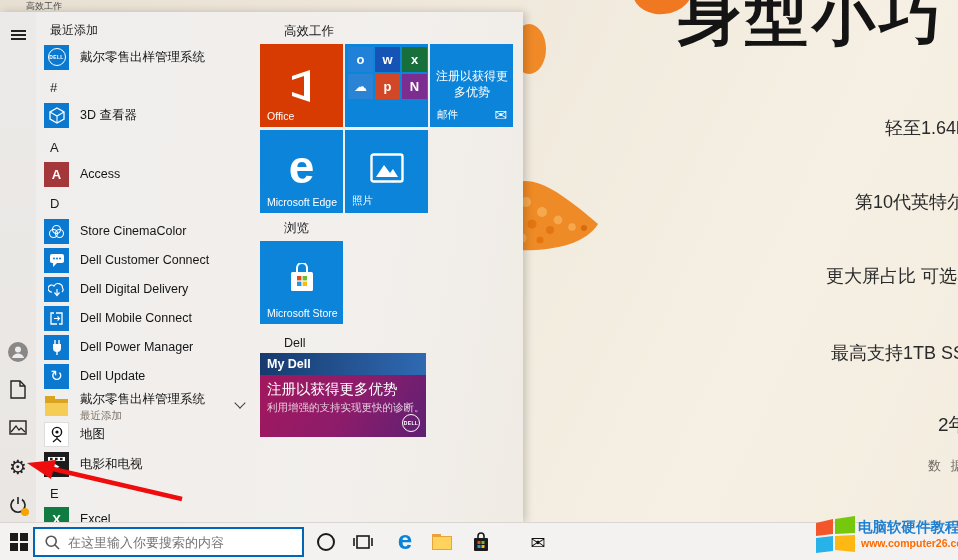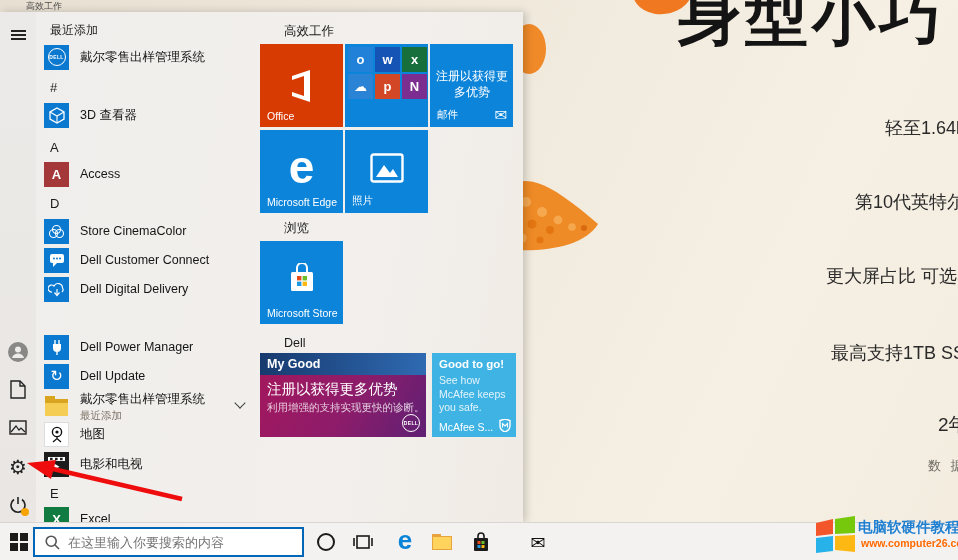--- a/index.html
+++ b/index.html
@@ -229,20 +229,30 @@
     <div class="app-row" style="top:264px">
       <div class="tile-ic blue-sq">
           <svg width="18" height="15">
             <path d="M4,10 A3.5,3.5 0 1 1 6,4 A4.5,4.5 0 0 1 14.5,6 A3,3 0 0 1 14,10" fill="none" stroke="#fff" stroke-width="1.2"></path>
             <line x1="9" y1="7" x2="9" y2="13" stroke="#fff" stroke-width="1.2"></line>
             <path d="M6.5,10.5 L9,13.5 L11.5,10.5" fill="none" stroke="#fff" stroke-width="1.2"></path>
           </svg>
         </div>
       <span class="app-label">Dell Digital Delivery</span>
     </div>
+    <div class="app-row" style="top:293px">
+      <div class="tile-ic blue-sq">
+          <svg width="15" height="15">
+            <path d="M5,2 L2,2 L2,13 L8,13" fill="none" stroke="#fff" stroke-width="1.3"></path>
+            <path d="M10,13 L13,13 L13,2 L7,2" fill="none" stroke="#fff" stroke-width="1.3"></path>
+            <path d="M5,7.5 L10,7.5 M8.5,5.5 L10.5,7.5 L8.5,9.5" fill="none" stroke="#fff" stroke-width="1.1"></path>
+          </svg>
+        </div>
+      <span class="app-label">Dell Mobile Connect</span>
+    </div>
     <div class="app-row" style="top:322px">
       <div class="tile-ic blue-sq">
           <svg width="12" height="16">
             <path d="M2,5 L10,5 L10,9 A4,4 0 0 1 2,9 Z" fill="#fff"></path>
             <line x1="4" y1="1" x2="4" y2="5" stroke="#fff" stroke-width="1.4"></line>
             <line x1="8" y1="1" x2="8" y2="5" stroke="#fff" stroke-width="1.4"></line>
             <line x1="6" y1="13" x2="6" y2="16" stroke="#fff" stroke-width="1.4"></line>
           </svg>
         </div>
       <span class="app-label">Dell Power Manager</span>
@@ -365,36 +375,27 @@
             <rect x="16.6" y="18.6" width="4.4" height="4.4" fill="#fdb813"></rect>
         </svg>
       </div>
       <span class="t-label">Microsoft Store</span>
     </div>
 
     <div class="tile-group" style="left:0;top:324px">Dell</div>
 
     <div class="tile" id="tile-mydell" style="left:0;top:341px">
       <div class="head">
-          <span>My Good</span>
+          <span>My Dell</span>
         </div>
       <div class="h1">注册以获得更多优势</div>
       <div class="h2">利用增强的支持实现更快的诊断。</div>
       <div class="dell-circ">DELL</div>
     </div>
 
-    <div class="tile" id="tile-mcafee" style="top:341px">
-      <div class="l1">Good to go!</div>
-      <div class="l2">See how McAfee keeps you safe.</div>
-      <span class="t-label">McAfee S...</span>
-      <svg style="position:absolute;right:5px;bottom:5px" width="12" height="13">
-          <path d="M1,1.5 L6,0 L11,1.5 L11,7 C11,10.5 8.5,12 6,13 C3.5,12 1,10.5 1,7 Z" fill="none" stroke="#fff" stroke-width="1.4"></path>
-          <path d="M3.5,8.5 L3.5,4.5 L6,7 L8.5,4.5 L8.5,8.5" fill="none" stroke="#fff" stroke-width="1.1"></path>
-        </svg>
-    </div>
   </div>
 </div>
 
 <svg class="abs" id="red-arrow" viewBox="0 0 220 90">
   <line x1="182" y1="59" x2="53" y2="29" stroke="#ee0c0c" stroke-width="4.6"></line>
   <polygon points="27,23 56,20 51,39" fill="#ee0c0c"></polygon>
 </svg>
 
 <div class="abs" id="taskbar">
   <div class="tb-btn" style="left:7px">

